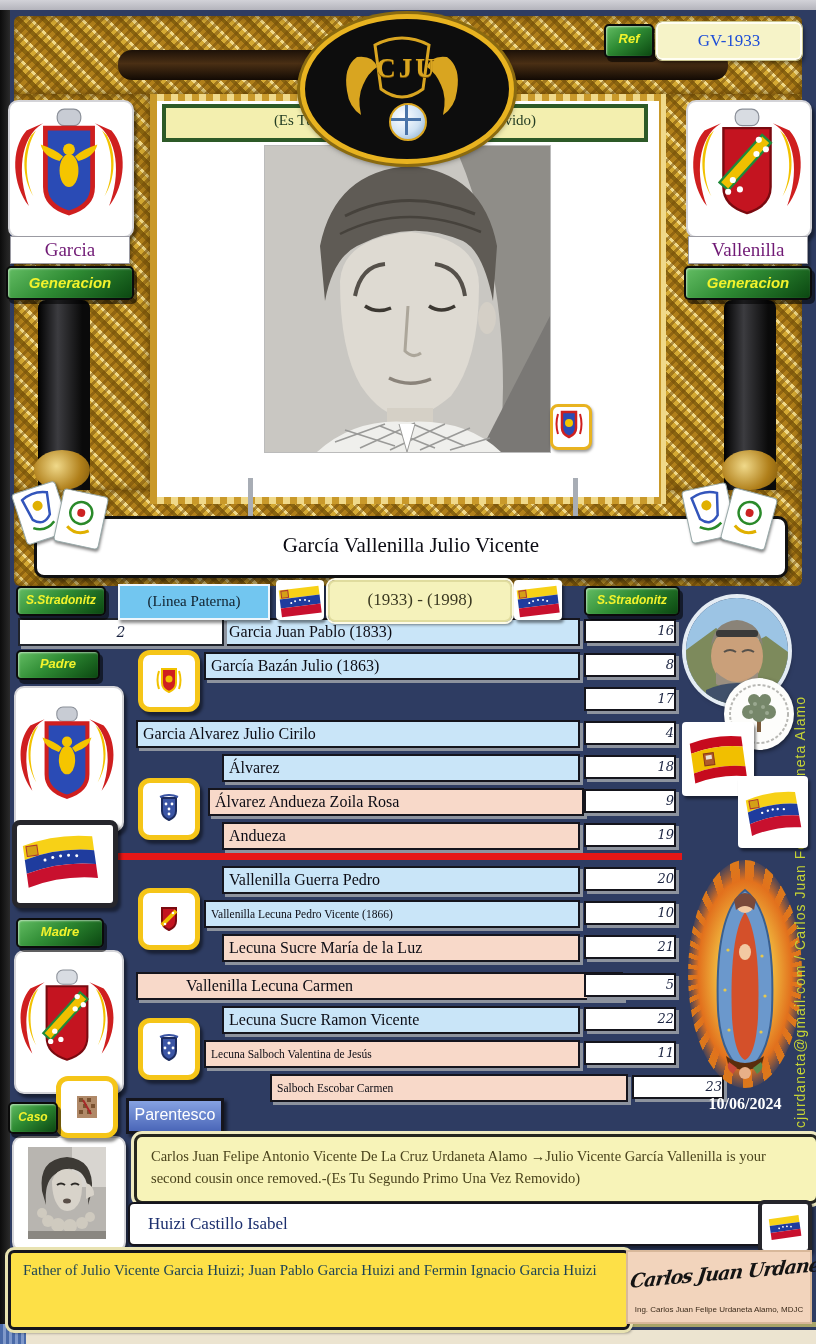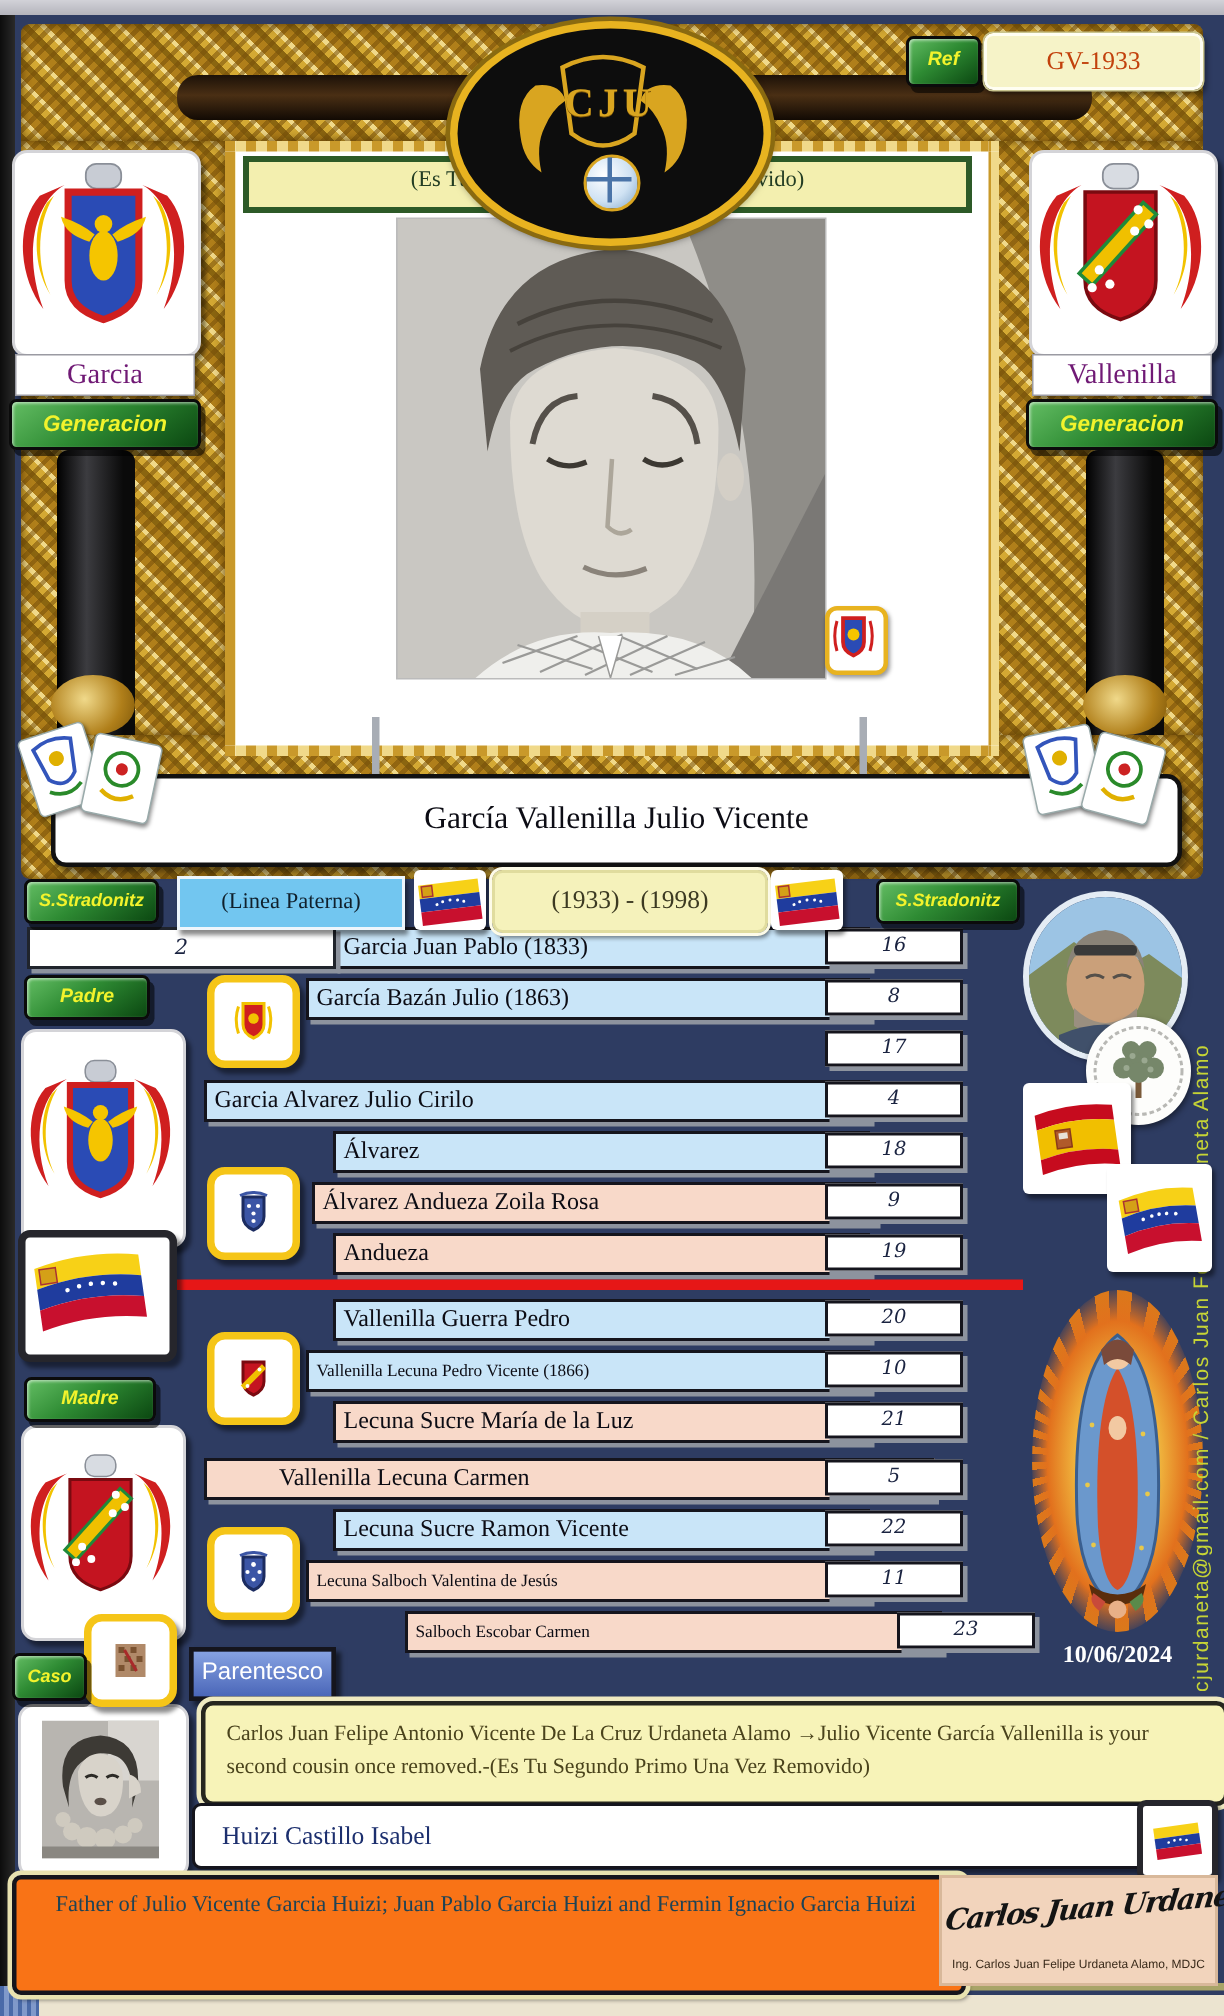--- a/index.html
+++ b/index.html
@@ -42,21 +42,21 @@
   .globe:after{content:"";position:absolute;left:0;top:13px;width:30px;height:3px;background:#4a74a8;}
 
   
   .gbtn{background:linear-gradient(145deg,#63bd63 0%,#2e8b33 45%,#0b4711 100%);
      border:2px solid #0b0b0b;border-radius:5px;
      box-shadow:3px 4px 0 rgba(0,0,0,.55),inset 1px 1px 2px rgba(255,255,255,.55);
      color:#f2f32c;font:bold italic 13px/26px "Liberation Sans",sans-serif;text-align:center;z-index:7;}
   .ref-btn{left:604px;top:24px;width:46px;height:30px;}
   .ref-val{left:656px;top:22px;width:142px;height:34px;background:#f6f3c8;border:2px solid #fffef2;
      outline:1px solid #c9c48e;border-radius:6px;text-align:center;z-index:7;
-     font:17px/34px "Liberation Serif",serif;color:#c2410c;box-shadow:2px 3px 4px #0007;}
+     font:17px/34px "Liberation Serif",serif;color:#1d4ed8;box-shadow:2px 3px 4px #0007;}
 
   
   .wcard{background:#fff;border:2px solid #d4d4d8;border-radius:10px;box-shadow:3px 4px 3px rgba(0,0,0,.45);}
   .surname{background:#fff;border:1px solid #9a9aa2;text-align:center;
      font:19px/26px "Liberation Serif",serif;color:#701a75;box-shadow:2px 3px 3px rgba(0,0,0,.4);}
   .gen-btn{font:bold italic 15px/30px "Liberation Sans",sans-serif;}
 
   
   .banner{left:162px;top:104px;width:478px;height:30px;background:#f3efaf;border:4px solid #2d5a27;
      outline:2px solid #fff;text-align:center;font:15px/24px "Liberation Serif",serif;color:#233d23;z-index:3;}
@@ -74,22 +74,22 @@
      font:17px/36px "Liberation Serif",serif;color:#3c3a22;box-shadow:2px 3px 3px #0007;}
   .flag-card{background:#fff;border-radius:4px;box-shadow:2px 3px 3px #0007;z-index:5;}
 
   
   .arow{position:absolute;left:0;width:700px;height:30px;}
   .namebox{position:absolute;height:24px;border:2px solid #15151d;
      box-shadow:3px 3px 0 #8d939e;font:16px/24px "Liberation Serif",serif;color:#0c0c14;
      padding:0 0 0 5px;white-space:nowrap;overflow:hidden;}
   .namebox.male{background:#c9e5f8;} .namebox.female{background:#f8d9c9;}
   .namebox.small{font-size:11.5px;}
-  .numbox{position:absolute;left:550px;top:1px;width:88px;height:20px;background:#fff;border:2px solid #15151d;
-     box-shadow:3px 3px 0 #8d939e;text-align:center;font:italic 13px/20px "DejaVu Serif",serif;color:#1a2340;}
+  .numbox{position:absolute;left:584px;top:1px;width:88px;height:20px;background:#fff;border:2px solid #15151d;
+     box-shadow:3px 3px 0 #8d939e;text-align:right;font:italic 13px/20px "DejaVu Serif",serif;color:#1a2340;}
   .index-box{left:18px;top:618px;width:202px;height:24px;background:#fff;border:2px solid #20242c;
      box-shadow:3px 3px 0 #8d939e;text-align:center;font:italic 14px/24px "DejaVu Serif",serif;color:#1a2340;z-index:2;}
   .red-divider{left:116px;top:853px;width:566px;height:7px;background:#e61717;z-index:1;}
   .crest-chip{width:52px;height:52px;background:#fff;border:5px solid #f5c518;border-radius:12px;
      box-shadow:3px 4px 3px rgba(0,0,0,.45);z-index:2;display:flex;align-items:center;justify-content:center;}
 
   .parentesco{left:126px;top:1098px;width:92px;height:30px;background:linear-gradient(#86a2e2,#4a66b8);
      border:3px solid #15151d;color:#fff;font:16px/28px "Liberation Sans",sans-serif;text-align:center;
      box-shadow:3px 3px 3px #0008;z-index:2;}
 
@@ -109,22 +109,22 @@
 
   
   .result-box{left:134px;top:1134px;width:658px;height:50px;background:#f7f3b8;border:3px solid #26261e;
      outline:3px solid #efeac0;border-radius:8px;padding:8px 7px 6px 14px;z-index:2;
      font:14.5px/1.55 "Liberation Serif",serif;color:#4a431c;}
   .huizi-box{left:128px;top:1202px;width:624px;height:40px;background:#fff;border:2px solid #15151d;
      border-radius:6px;font:17px/40px "Liberation Serif",serif;color:#1c2f6e;padding-left:18px;z-index:2;
      box-shadow:2px 3px 3px #0007;}
   .huizi-flag{left:758px;top:1200px;width:46px;height:46px;background:#fff;border:4px solid #26262c;
      border-radius:6px;z-index:2;display:flex;align-items:center;justify-content:center;box-shadow:2px 3px 3px #0007;}
-  .father-box{left:8px;top:1250px;width:596px;height:62px;background:#f97316;border:3px solid #15151d;
-     outline:3px solid #e8e2b0;border-radius:6px;padding:6px 8px 6px 26px;z-index:2;
+  .father-box{left:8px;top:1250px;width:596px;height:62px;background:#fde047;border:3px solid #15151d;
+     outline:3px solid #e8e2b0;border-radius:6px;padding:6px 8px 6px 12px;z-index:2;
      font:15px/1.5 "Liberation Serif",serif;color:#1d4356;box-shadow:2px 3px 3px #0007;}
   .sig-box{left:628px;top:1252px;width:182px;height:70px;background:#f2d4bc;z-index:2;box-shadow:0 0 0 2px #d8b89a;}
   .sig-name{position:absolute;left:2px;top:10px;width:178px;text-align:center;
      font:bold italic 19px "DejaVu Serif",serif;color:#141414;transform:rotate(-5deg) skewX(-12deg);
      letter-spacing:-1px;white-space:nowrap;}
   .sig-caption{position:absolute;left:0;bottom:8px;width:100%;text-align:center;
      font:8px "Liberation Sans",sans-serif;color:#3a2a1a;}
 
   .corner-card{width:44px;height:52px;background:#fff;border:1px solid #9aa;border-radius:4px;z-index:5;
      box-shadow:1px 2px 3px #0007;}

